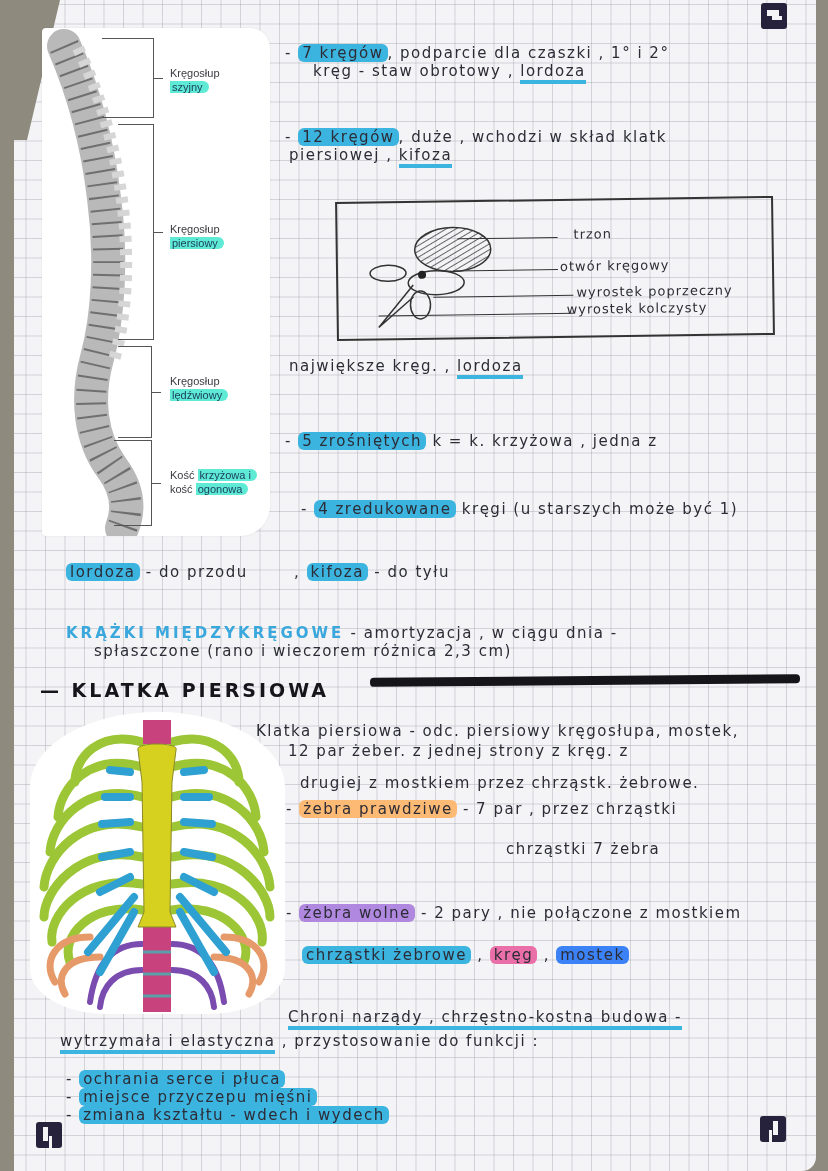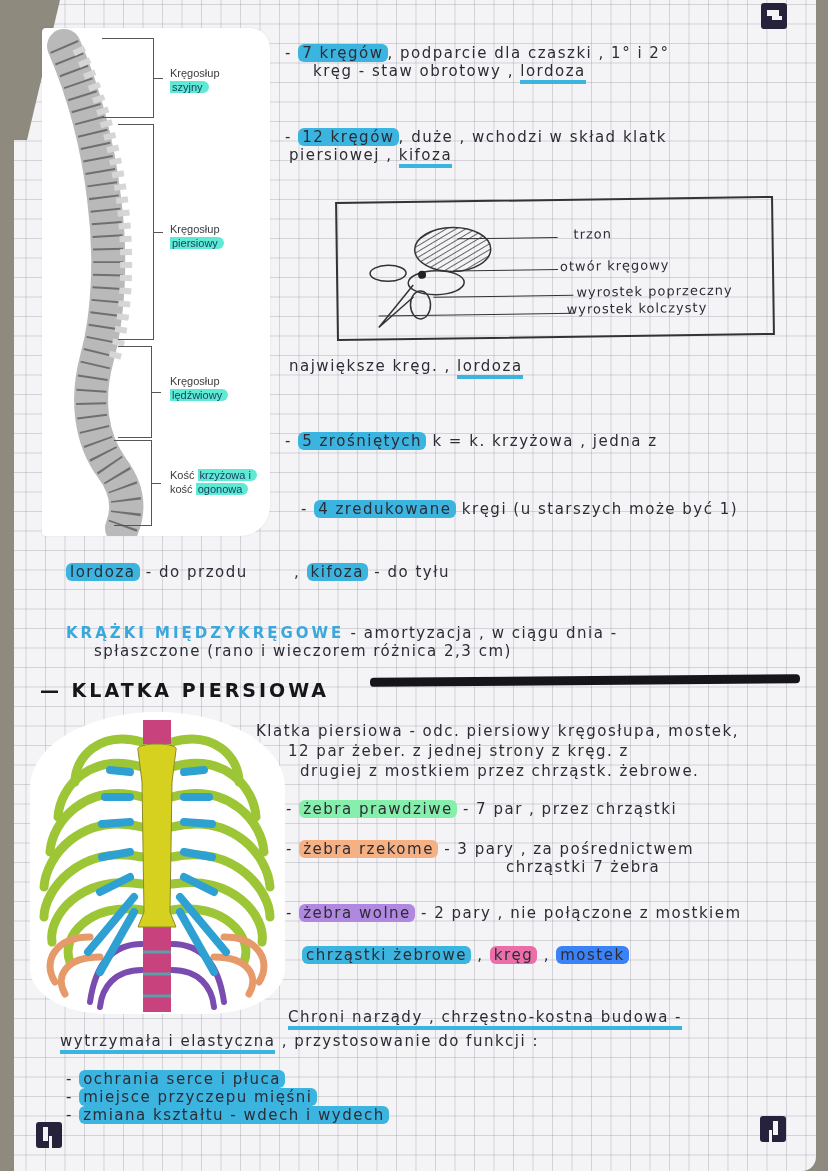--- a/index.html
+++ b/index.html
@@ -44,21 +44,21 @@
     .cm-br::after { left: 13px; top: 5px; width: 5px; height: 14px; box-shadow: -5px 8px 0 -1px #f4f4f6; }
 
     .hand {
       position: absolute;
       font-family: "DejaVu Sans", sans-serif;
       font-size: 15px; letter-spacing: 1.5px; color: #2c2c36;
       white-space: nowrap; line-height: 18px;
     }
     .hl { padding: 0 4px; border-radius: 6px; }
     .hl-blue { background: #3cb4e0; }
-    .hl-green { background: #86efac; }
+    .hl-green { background: #fdba74; }
     .hl-orange { background: #f5b083; }
     .hl-purple { background: #b088e0; }
     .hl-pink { background: #ea6fa8; }
     .hl-yellow { background: #3b82f6; }
     .ul-blue { border-bottom: 4px solid #3cb4e0; }
 
     
     .cutout-spine {
       position: absolute; left: 42px; top: 28px; width: 228px; height: 508px;
       background: #ffffff; border-radius: 4px 20px 30px 4px;
@@ -266,30 +266,29 @@
         <line x1="113" y1="284" x2="141" y2="284"></line>
       </g>
 
     <path d="M108,38 C104,30 150,30 146,38 L142,70 L140,200 L146,215 L108,215 L114,200 L112,70 Z" fill="#d6d01f" stroke="#8b8a2a" stroke-width="1"></path>
   </svg>
 </div>
 
 <div class="hand" style="left:256px; top:722px;">
   <div>Klatka piersiowa - odc. piersiowy kręgosłupa, mostek,</div>
   <div style="padding-left:32px; margin-top:2px;">12 par żeber. z jednej strony z kręg. z</div>
-  <div style="padding-left:44px; margin-top:2px;">drugiej z mostkiem przez chrząstk. żebrowe.</div>
+  <div style="padding-left:44px; margin-top:14px;">drugiej z mostkiem przez chrząstk. żebrowe.</div>
 </div>
 
 <div class="hand" style="left:286px; top:800px;">
   - <span class="hl hl-green">żebra prawdziwe</span>
   <span>- 7 par , przez chrząstki</span>
 </div>
 
 <div class="hand" style="left:286px; top:840px;">
-  <div>- <span class="hl hl-orange">żebra rzekome</span> <span>- 3 pary , za pośrednictwem</span></div>
   <div style="padding-left:220px;">chrząstki 7 żebra</div>
 </div>
 
 <div class="hand" style="left:286px; top:904px;">
   - <span class="hl hl-purple">żebra wolne</span>
   <span>- 2 pary , nie połączone z mostkiem</span>
 </div>
 
 <div class="hand" style="left:302px; top:946px;">
   <span class="hl hl-blue">chrząstki żebrowe</span>

